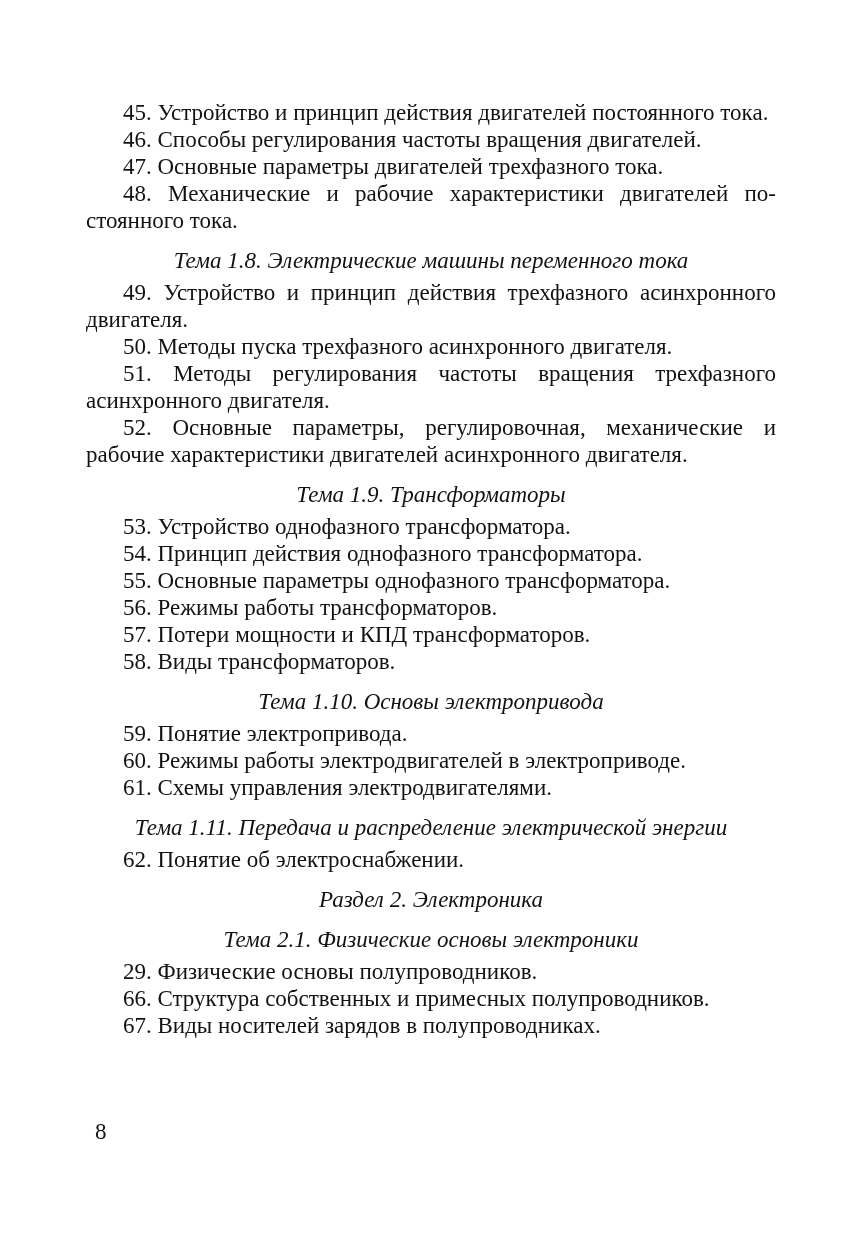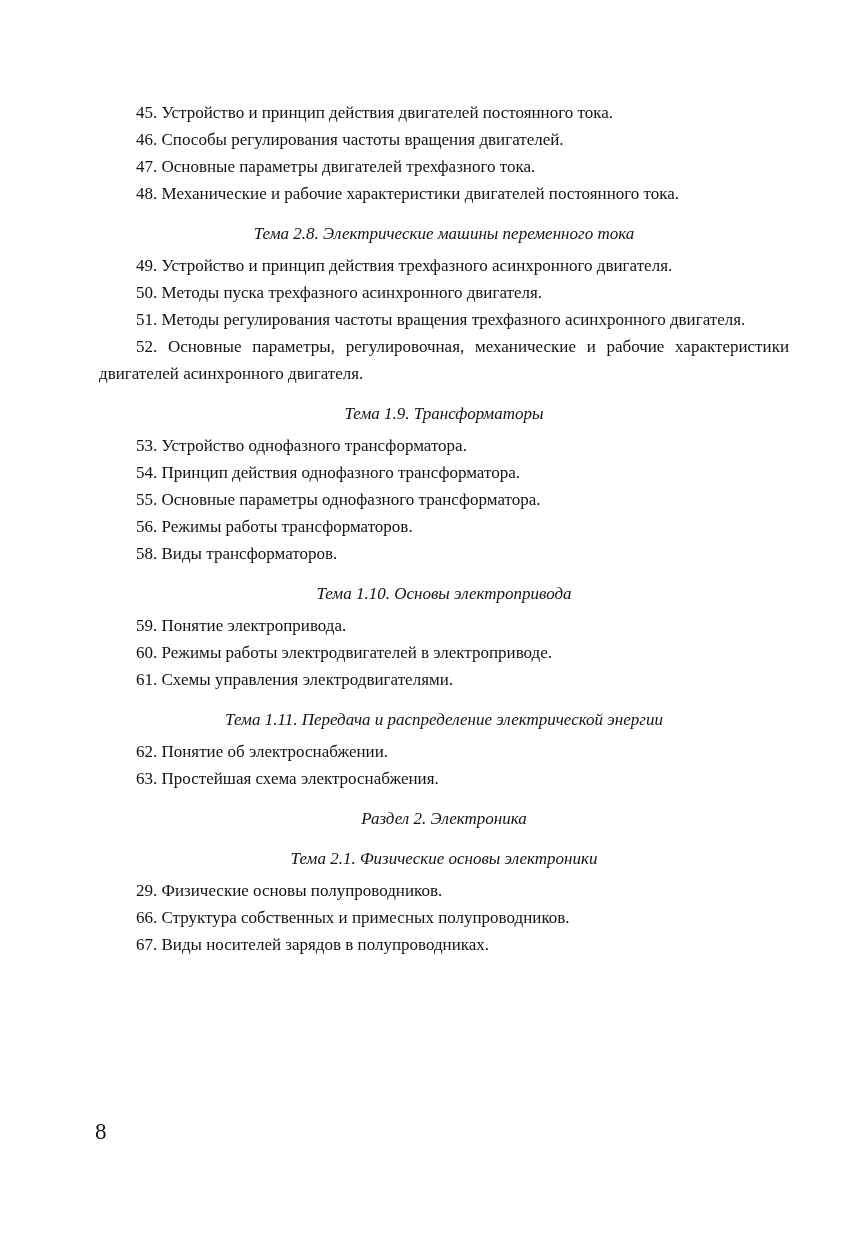--- a/index.html
+++ b/index.html
@@ -11,24 +11,24 @@
     position: relative;
     width: 857px;
     height: 1241px;
     background: #ffffff;
     color: #121212;
     font-family: "Liberation Serif", "DejaVu Serif", serif;
     overflow: hidden;
   }
   .content {
     position: absolute;
-    left: 99px;
+    left: 86px;
     top: 99px;
     width: 690px;
-    font-size: 17px;
+    font-size: 23px;
     line-height: 27px;
     text-align: justify;
   }
   .item {
     margin: 0;
     text-indent: 37px;
   }
   .heading {
     margin: 13px 0 5px 0;
     text-indent: 0;
@@ -53,56 +53,56 @@
 <div class="page">
   <div class="content" id="content">
   <p class="item"><span>45.</span><span> Устройство и принцип действия двигателей постоянного тока.</span></p>
 
   <p class="item"><span>46.</span><span> Способы регулирования частоты вращения двигателей.</span></p>
 
   <p class="item"><span>47.</span><span> Основные параметры двигателей трехфазного тока.</span></p>
 
   <p class="item"><span>48.</span><span> Механические и рабочие характеристики двигателей по­стоянного тока.</span></p>
 
-  <p class="heading">Тема 2.8. Электрические машины переменного тока</p>
+  <p class="heading">Тема 1.8. Электрические машины переменного тока</p>
 
   <p class="item"><span>49.</span><span> Устройство и принцип действия трехфазного асинхрон­ного двигателя.</span></p>
 
   <p class="item"><span>50.</span><span> Методы пуска трехфазного асинхронного двигателя.</span></p>
 
   <p class="item"><span>51.</span><span> Методы регулирования частоты вращения трехфазного асинхронного двигателя.</span></p>
 
   <p class="item"><span>52.</span><span> Основные параметры, регулировочная, механические и рабочие характеристики двигателей асинхронного двигателя.</span></p>
 
   <p class="heading">Тема 1.9. Трансформаторы</p>
 
   <p class="item"><span>53.</span><span> Устройство однофазного трансформатора.</span></p>
 
   <p class="item"><span>54.</span><span> Принцип действия однофазного трансформатора.</span></p>
 
   <p class="item"><span>55.</span><span> Основные параметры однофазного трансформатора.</span></p>
 
   <p class="item"><span>56.</span><span> Режимы работы трансформаторов.</span></p>
 
+  <p class="item"><span>57.</span><span> Потери мощности и КПД трансформаторов.</span></p>
 
   <p class="item"><span>58.</span><span> Виды трансформаторов.</span></p>
 
   <p class="heading">Тема 1.10. Основы электропривода</p>
 
   <p class="item"><span>59.</span><span> Понятие электропривода.</span></p>
 
   <p class="item"><span>60.</span><span> Режимы работы электродвигателей в электроприводе.</span></p>
 
   <p class="item"><span>61.</span><span> Схемы управления электродвигателями.</span></p>
 
   <p class="heading">Тема 1.11. Передача и распределение электрической энергии</p>
 
   <p class="item"><span>62.</span><span> Понятие об электроснабжении.</span></p>
 
-  <p class="item"><span>63.</span><span> Простейшая схема электроснабжения.</span></p>
 
 
   <p class="heading h-bold">Раздел 2. Электроника</p>
 
   <p class="heading">Тема 2.1. Физические основы электроники</p>
 
   <p class="item"><span>29.</span><span> Физические основы полупроводников.</span></p>
 
   <p class="item"><span>66.</span><span> Структура собственных и примесных полупроводников.</span></p>
 

